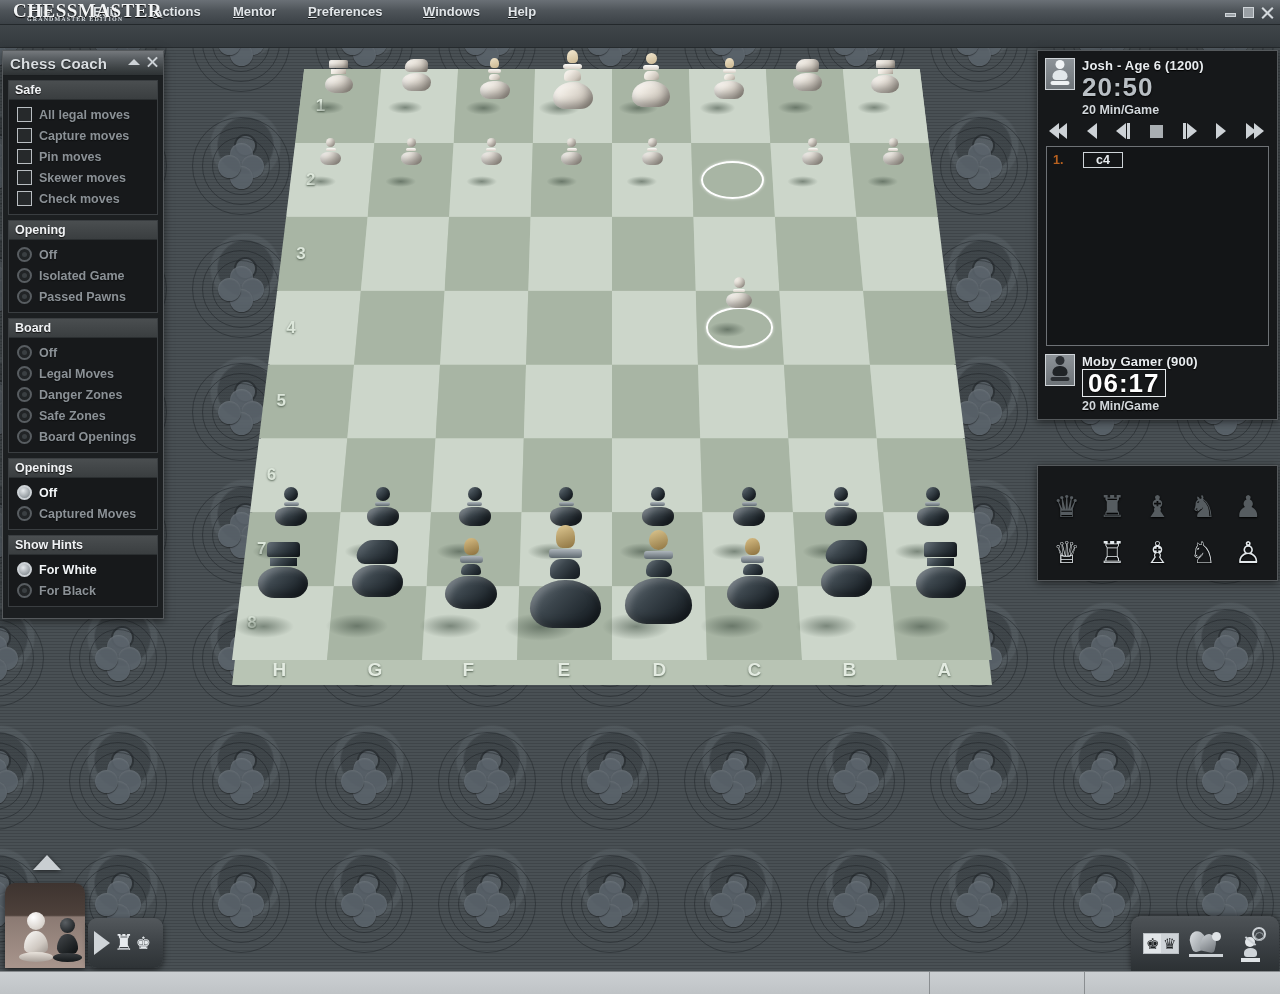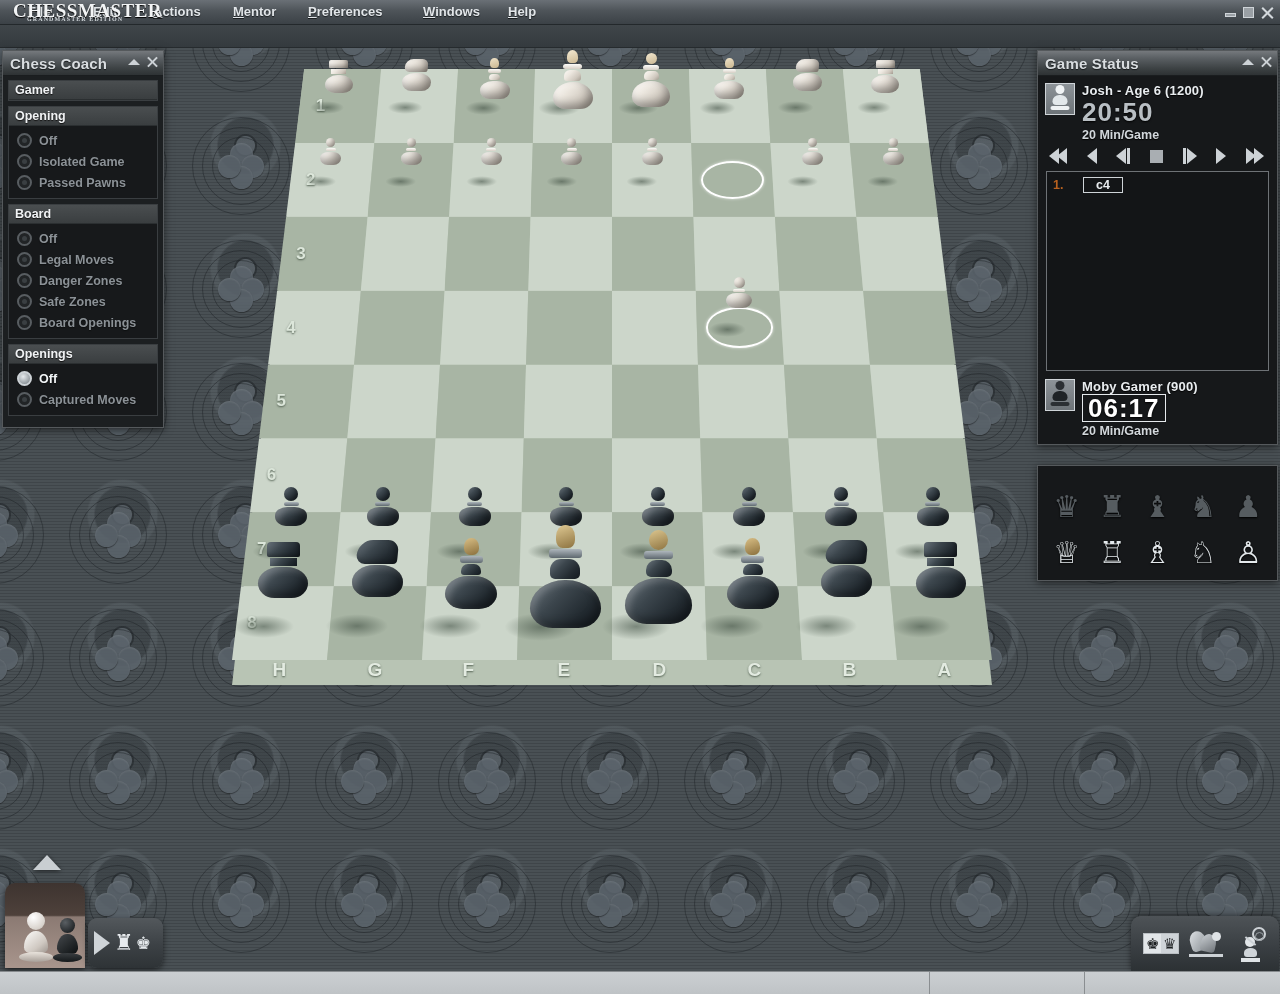--- a/index.html
+++ b/index.html
@@ -1391,21 +1391,43 @@
     <div class="tbtns">
       <div class="tbtn caret-up"></div>
       <div class="tbtn xmark">
           <i></i>
           <i></i>
         </div>
     </div>
   </div>
   <div class="body" id="coach-body">
       <div class="group">
-        <div class="group-head">Gamer</div>
+        <div class="group-head">Safe</div>
+        <div class="group-body">
+          <div class="opt">
+            <div class="cb"></div>
+            <div class="olabel">All legal moves</div>
+          </div>
+          <div class="opt">
+            <div class="cb"></div>
+            <div class="olabel">Capture moves</div>
+          </div>
+          <div class="opt">
+            <div class="cb"></div>
+            <div class="olabel">Pin moves</div>
+          </div>
+          <div class="opt">
+            <div class="cb"></div>
+            <div class="olabel">Skewer moves</div>
+          </div>
+          <div class="opt">
+            <div class="cb"></div>
+            <div class="olabel">Check moves</div>
+          </div>
+        </div>
       </div>
       <div class="group">
         <div class="group-head">Opening</div>
         <div class="group-body">
           <div class="opt">
             <div class="rd dim"></div>
             <div class="olabel">Off</div>
           </div>
           <div class="opt">
             <div class="rd dim"></div>
@@ -1448,34 +1470,37 @@
           <div class="opt">
             <div class="rd on"></div>
             <div class="olabel on">Off</div>
           </div>
           <div class="opt">
             <div class="rd dim"></div>
             <div class="olabel">Captured Moves</div>
           </div>
         </div>
       </div>
+      <div class="group">
+        <div class="group-head">Show Hints</div>
+        <div class="group-body">
+          <div class="opt">
+            <div class="rd on"></div>
+            <div class="olabel on">For White</div>
+          </div>
+          <div class="opt">
+            <div class="rd dim"></div>
+            <div class="olabel">For Black</div>
+          </div>
+        </div>
+      </div>
     </div>
 </div>
 
 <div class="panel" id="gstatus">
-  <div class="panel-title">
-    <span class="t">Game Status</span>
-    <div class="tbtns">
-      <div class="tbtn caret-up"></div>
-      <div class="tbtn xmark">
-          <i></i>
-          <i></i>
-        </div>
-    </div>
-  </div>
   <div class="body">
 
     <div class="player">
       <div class="pavatar">
         <div class="pawn" style="bottom:4px;">
           <div class="pawn-head" style="background:#f0f3f5;margin:0 auto 1px;"></div>
           <div class="pawn-body" style="background:#e2e7ea;margin:0 auto 1px;"></div>
           <div class="pawn-base" style="background:#eef1f3;"></div>
         </div>
       </div>

